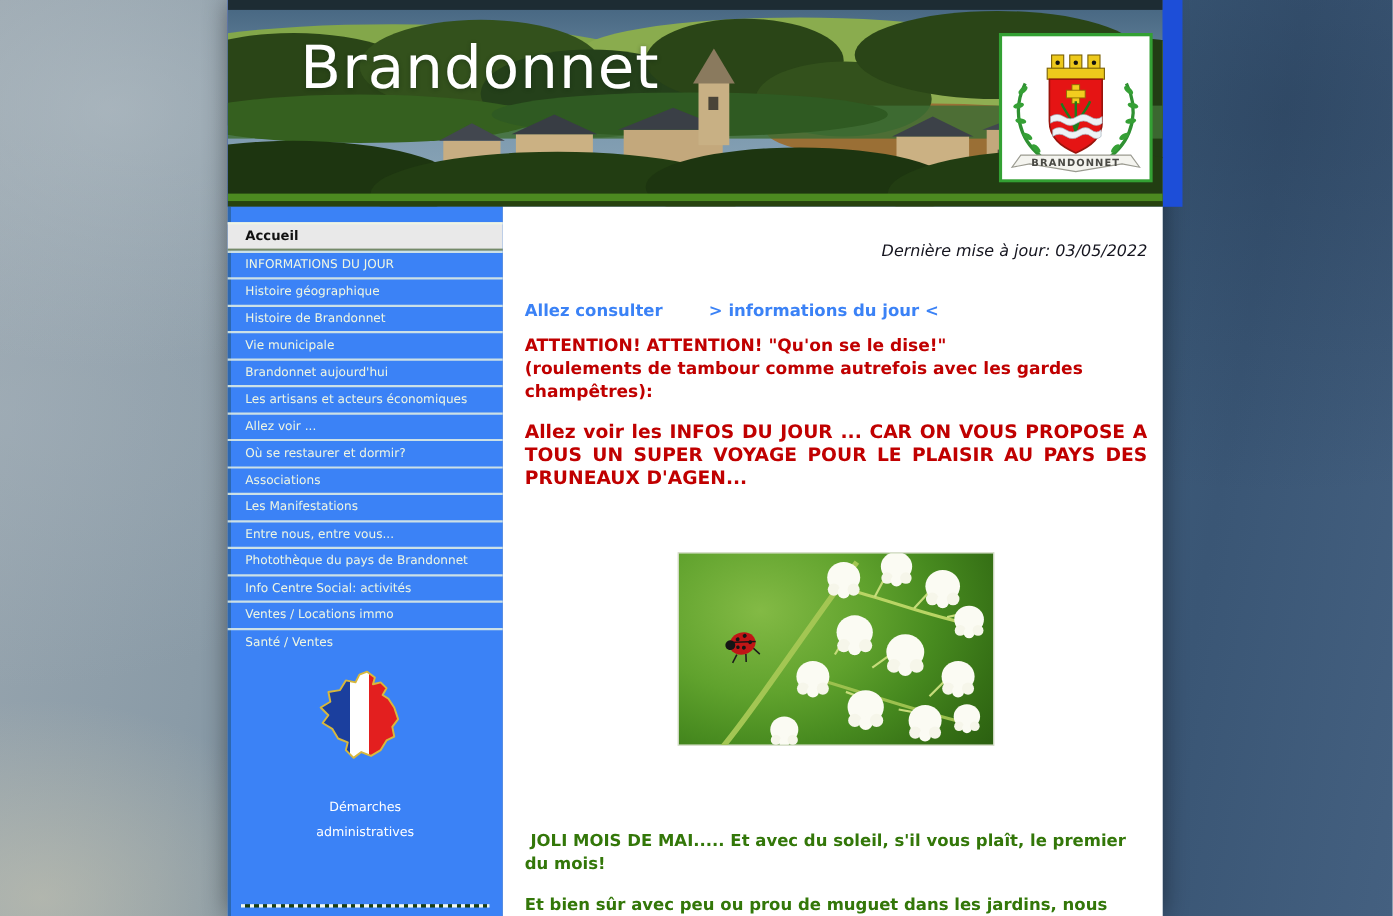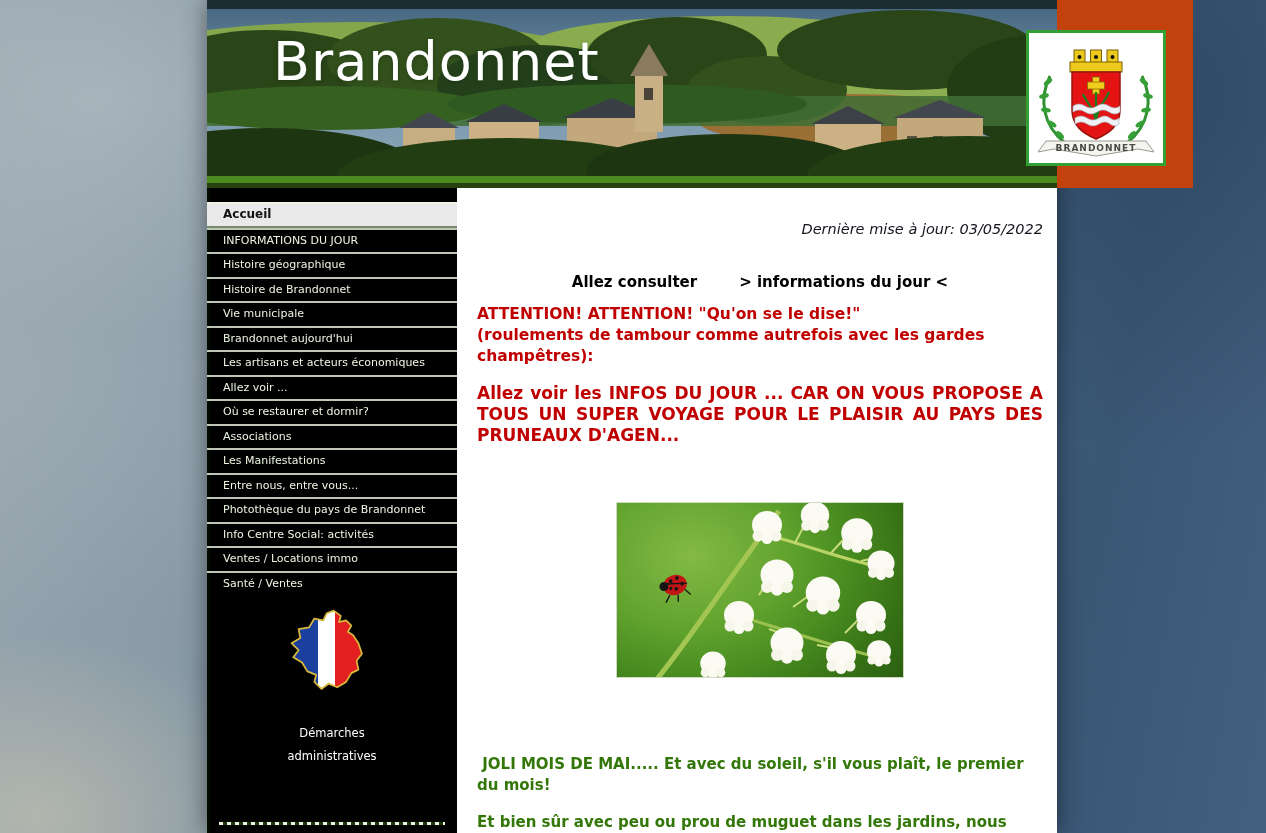--- a/index.html
+++ b/index.html
@@ -7,47 +7,47 @@
   .page-bg{position:absolute;inset:0;width:1266px;height:833px;
     background:
       radial-gradient(420px 300px at 3% 98%, rgba(200,197,176,.6), transparent 60%),
       radial-gradient(520px 360px at 8% 12%, rgba(188,198,204,.5), transparent 65%),
       radial-gradient(640px 420px at 0% 45%, rgba(168,180,189,.45), transparent 60%),
       radial-gradient(700px 500px at 92% 12%, rgba(28,48,72,.35), transparent 70%),
       linear-gradient(100deg,#99a6af 0%,#8a9ba7 20%,#70879a 38%,#52708a 56%,#40607f 70%,#3a5675 84%,#446080 100%);}
   .site{position:absolute;left:207px;top:0;width:850px;height:833px;
     box-shadow:0 0 22px rgba(0,0,0,.45);}
   
-  .header{position:relative;width:986px;height:188px;overflow:hidden;background:#c2410c;}
+  .header{position:relative;width:868px;height:188px;overflow:hidden;background:#1d4ed8;}
   .header svg{display:block;}
   .site-title{position:absolute;left:66px;top:30px;margin:0;color:#fff;
     font-size:54px;font-weight:400;letter-spacing:1px;
     text-shadow:0 1px 4px rgba(20,40,20,.45);}
   .coat{position:absolute;right:27px;top:30px;width:140px;height:136px;}
   
   .body-row{position:relative;width:850px;height:645px;display:flex;}
-  .sidebar{position:relative;width:250px;height:645px;background:#000000;
+  .sidebar{position:relative;width:250px;height:645px;background:#3b82f6;
     box-shadow:inset 3px 0 0 rgba(10,40,0,.28);flex:0 0 250px;}
   .menu{list-style:none;margin:14px 0 0;padding:0;}
   .menu li{height:22.5px;line-height:22.5px;padding-left:16px;
     font-size:11px;color:#eef6e3;border-top:2px solid rgba(240,248,228,.8);
     white-space:nowrap;overflow:hidden;cursor:pointer;}
   .menu li.active{background:#e9e9e9;color:#121212;font-weight:bold;font-size:12px;
     border-bottom:2px solid rgba(20,60,0,.55);height:21.5px;line-height:21.5px;}
   .demarches{margin-top:11px;text-align:center;cursor:pointer;}
   .demarches svg{display:inline-block;}
   .demarches-label{color:#fff;font-size:11.5px;line-height:23px;margin-top:20px;}
   .dotted{position:absolute;left:12px;right:12px;bottom:8px;height:3px;
     background:repeating-linear-gradient(90deg,rgba(250,255,240,.95) 0 4px,rgba(26,58,4,.95) 4px 8px);}
   
   .main{flex:1;background:#ffffff;height:645px;padding:10px 14px 0 20px;
     box-sizing:border-box;overflow:hidden;}
   .last-update{margin:23px 0 0;text-align:right;font-style:italic;
     font-size:14.5px;color:#15151f;}
-  .consult{margin:36px 0 0;text-align:center;font-weight:bold;font-size:15px;color:#000000;}
+  .consult{margin:36px 0 0;text-align:left;font-weight:bold;font-size:15px;color:#3b82f6;}
   .consult .prefix{margin-right:42px;}
   .attention{margin:13px 0 0;color:#c00000;font-weight:bold;
     font-size:15.5px;line-height:21px;}
   .attention span{display:block;}
   .promo{margin:16px 0 0;color:#c00000;font-weight:bold;font-size:17px;
     line-height:21px;text-align:justify;}
   .muguet{width:286px;height:174px;margin:56px auto 0;position:relative;
     border:1px solid #cfd8c0;
     background:radial-gradient(260px 200px at 26% 30%,#83ba45 0%,#60a22d 38%,#478a1f 62%,#356f15 85%,#2c6111 100%);}
   .may{color:#337709;font-weight:bold;font-size:15px;line-height:21px;}

